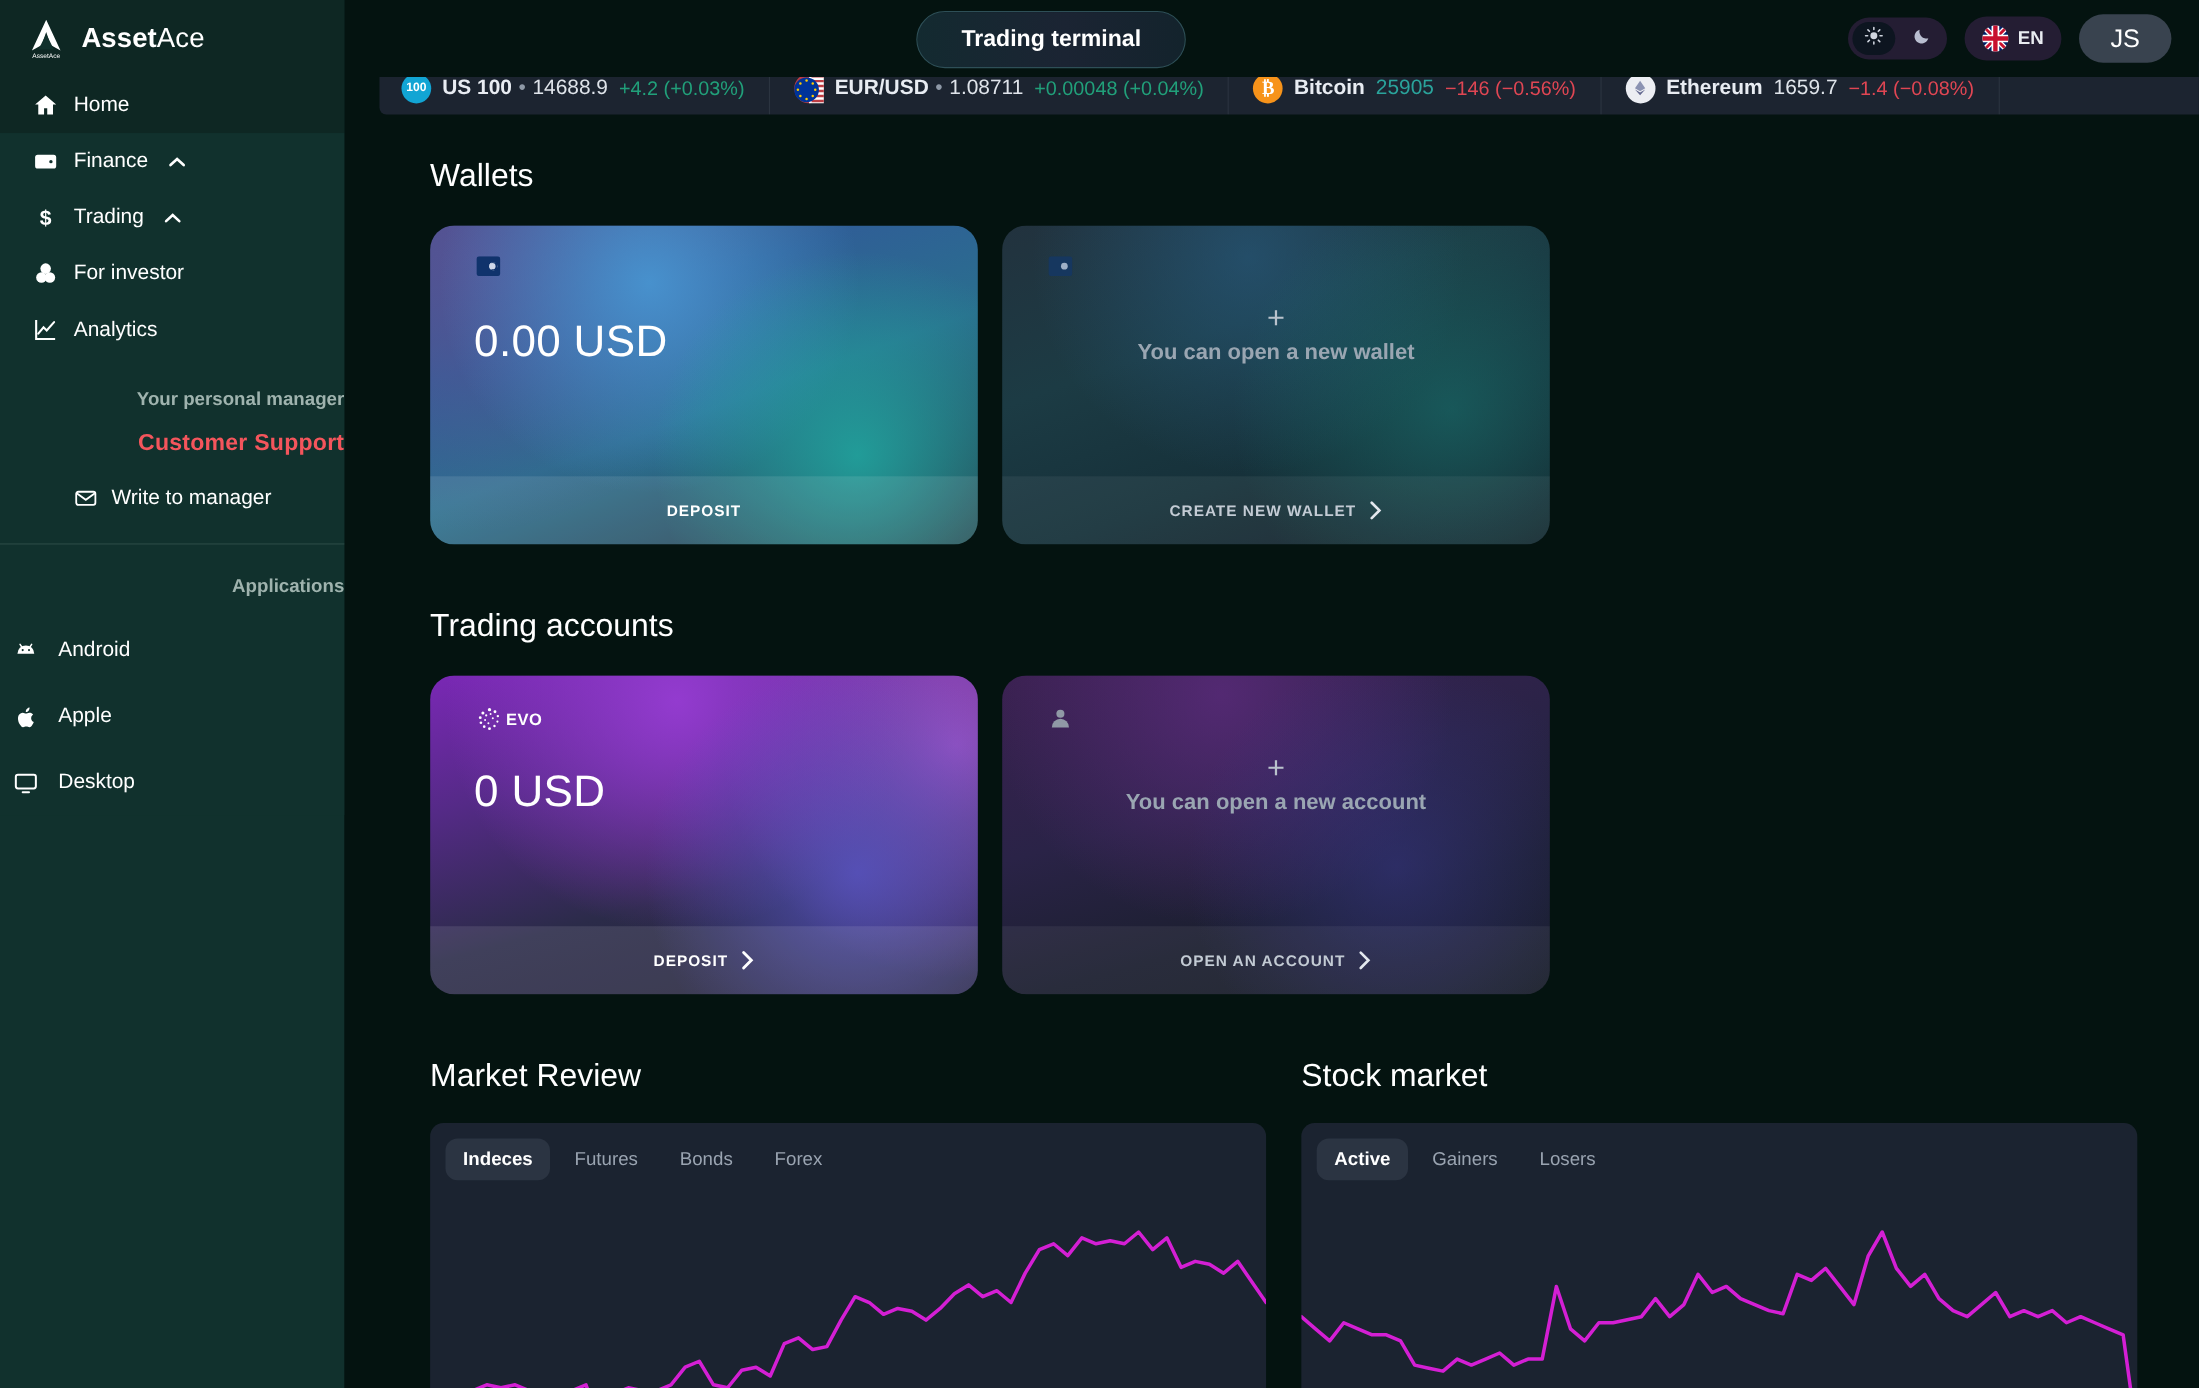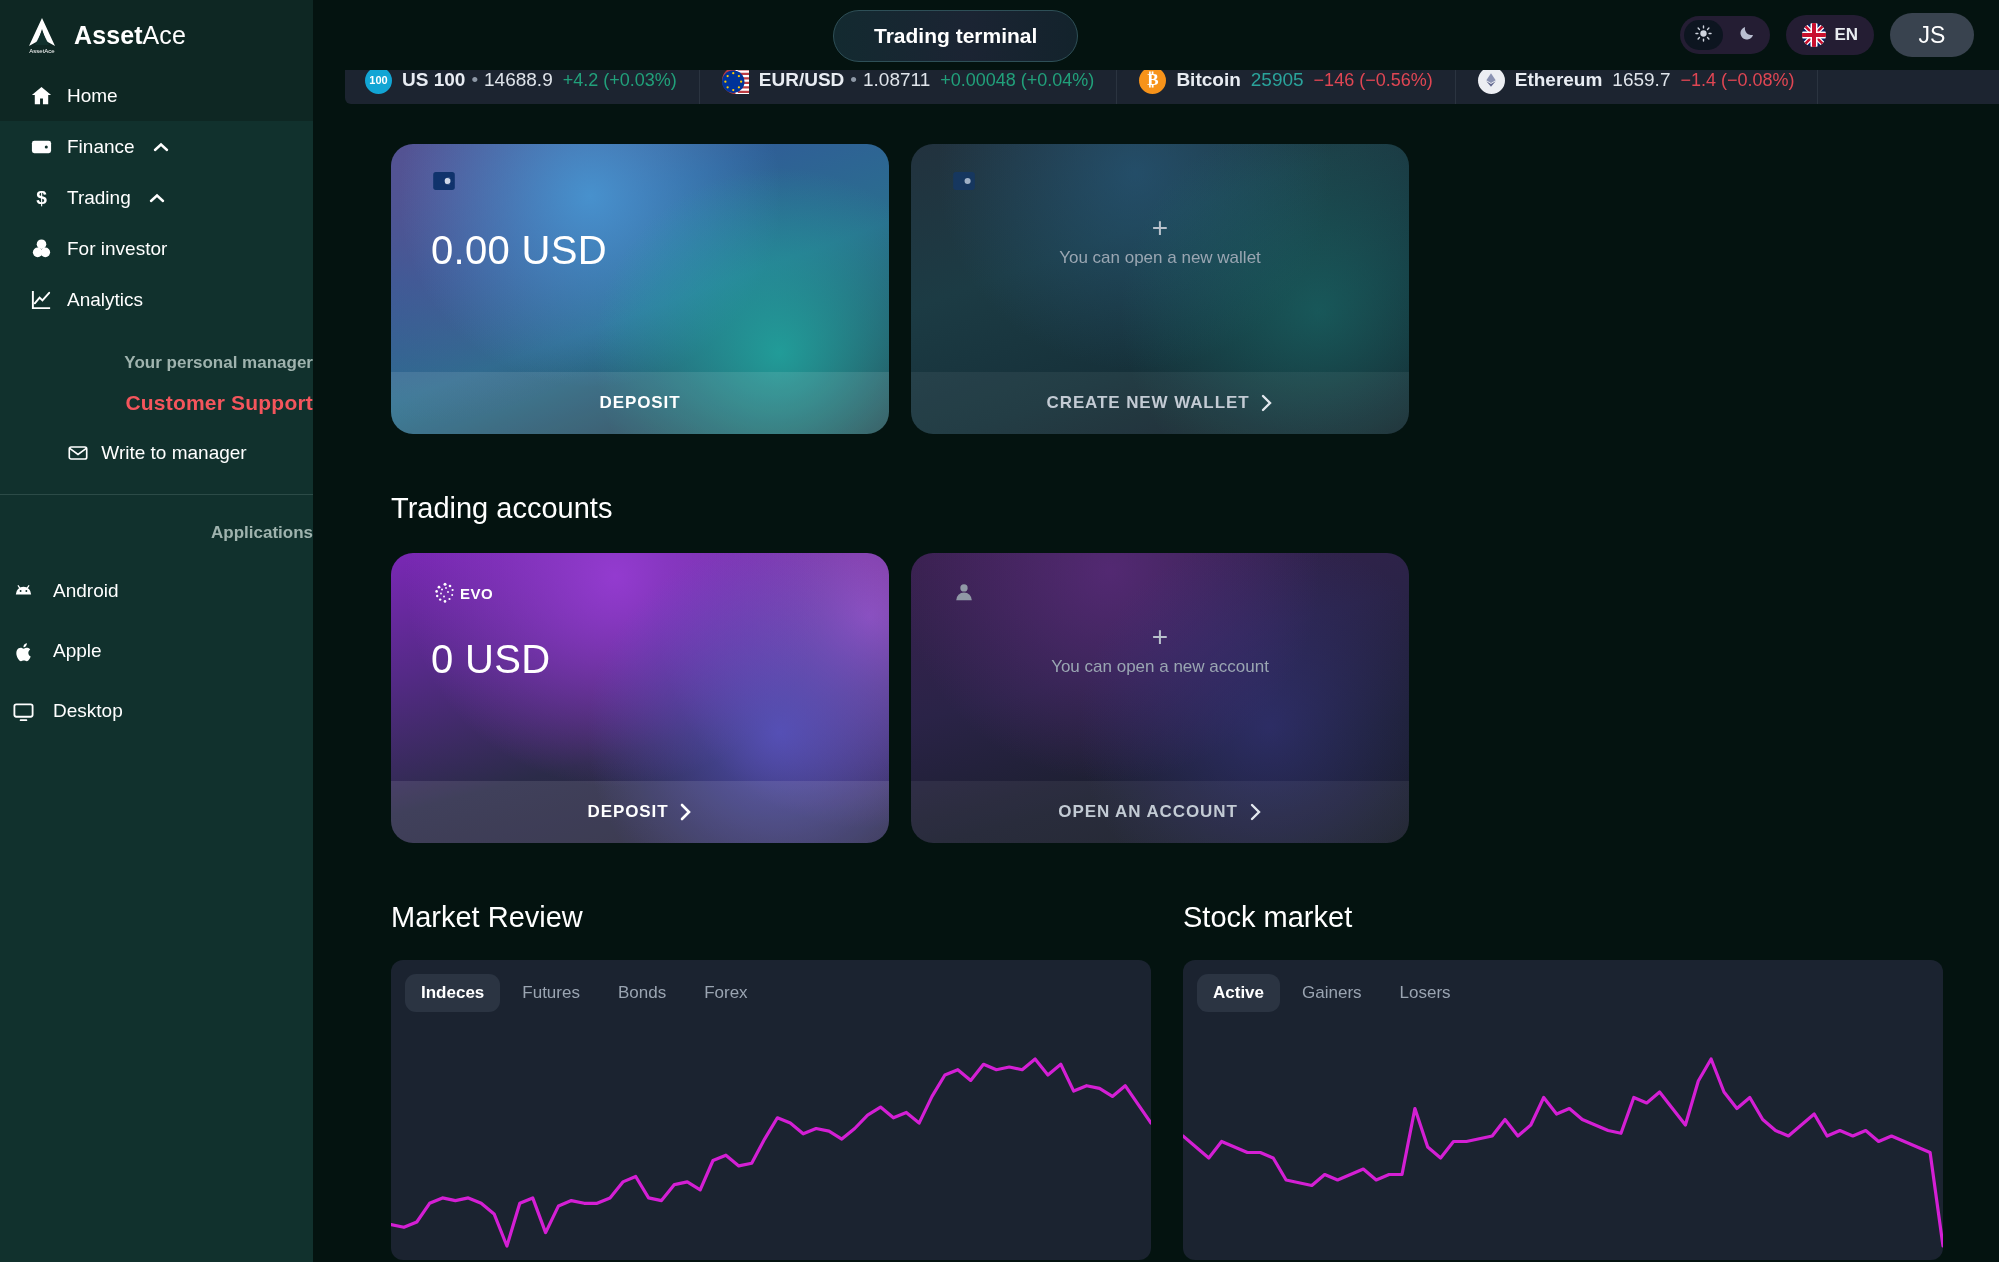--- a/index.html
+++ b/index.html
@@ -167,26 +167,26 @@
   .card-logo { position: absolute; left: 42px; top: 28px; }
   .card-amount {
     position: absolute; left: 40px; top: 84px;
     color: #ffffff; font-size: 40px; font-weight: 400; letter-spacing: .3px;
   }
   .card-empty-mid {
     position: absolute; left: 0; right: 0; top: 70px;
     display: flex; flex-direction: column; align-items: center; gap: 6px;
   }
   .plus-icon { color: #b9c2cc; font-size: 28px; line-height: 1; }
-  .empty-text { color: #9aa6b2; font-size: 17px; font-weight: 400; }
+  .empty-text { color: #9aa6b2; font-size: 20px; font-weight: 700; }
   .card-footer {
     position: absolute; left: 0; bottom: 0; width: 100%; height: 62px;
     background: rgba(255,255,255,.10);
     display: flex; align-items: center; justify-content: center; gap: 12px;
-    color: #ffffff; font-size: 17px; font-weight: 700; letter-spacing: .9px;
+    color: #ffffff; font-size: 14px; font-weight: 700; letter-spacing: .9px;
   }
   .card-footer.dim { color: #c3cbd4; background: rgba(255,255,255,.06); }
   .chev { display: inline-flex; }
 
   .lower { display: flex; gap: 32px; margin-top: 58px; }
   .lower-col { width: 760px; }
   .panel {
     background: #1b2330; border-radius: 12px;
     height: 300px; position: relative; overflow: hidden;
   }
@@ -428,20 +428,21 @@
       <svg width="32" height="22" viewBox="0 0 36 22" fill="#ffffff">
         <rect x="0" y="3" width="15" height="4"></rect>
           <rect x="5.5" y="3" width="4" height="15"></rect>
         <path d="M17 3 h5 l3.5 9 L29 3 h5 l-6.5 15 h-4 Z"></path>
       </svg>
     </div>
   </div>
 
   <main class="main">
 
+    <h2 class="sec-title">Wallets</h2>
     <div class="card-row">
 
       <div class="card wallet-filled">
         <span class="card-logo">
           <svg width="22" height="18" viewBox="0 0 24 20">
               <rect x="0" y="0" width="24" height="20" rx="3" fill="#10336c"></rect>
               <circle cx="17" cy="10" r="4" fill="#cfd8ea"></circle>
               <rect x="15" y="6" width="6" height="8" fill="#10336c"></rect>
               <circle cx="16" cy="10" r="3.2" fill="#cfd8ea"></circle>
             </svg>

